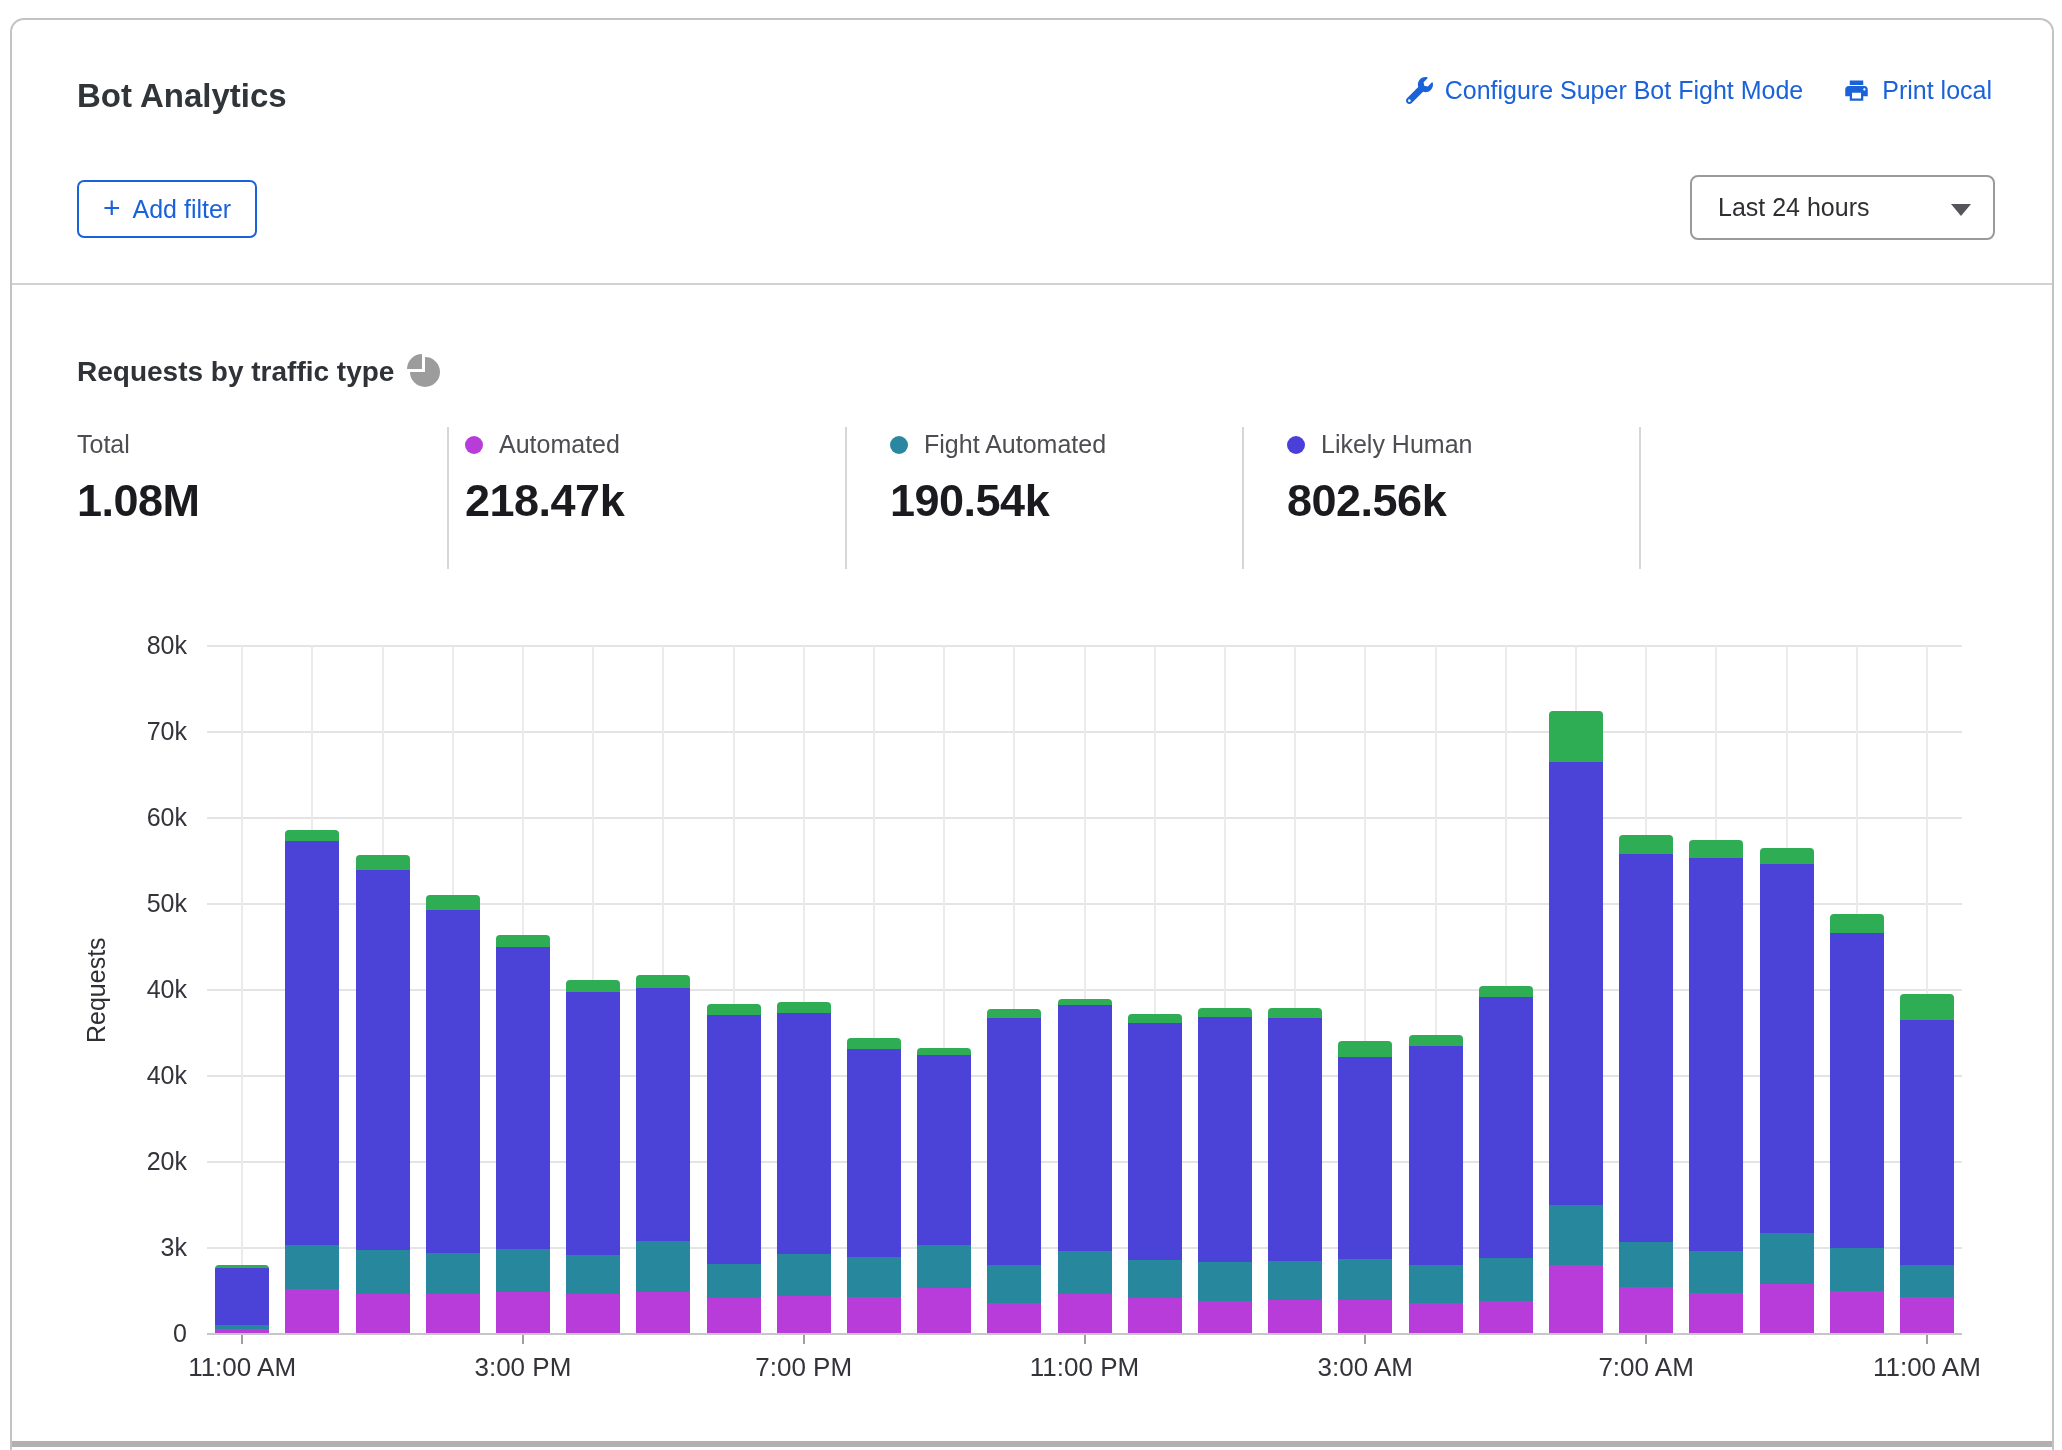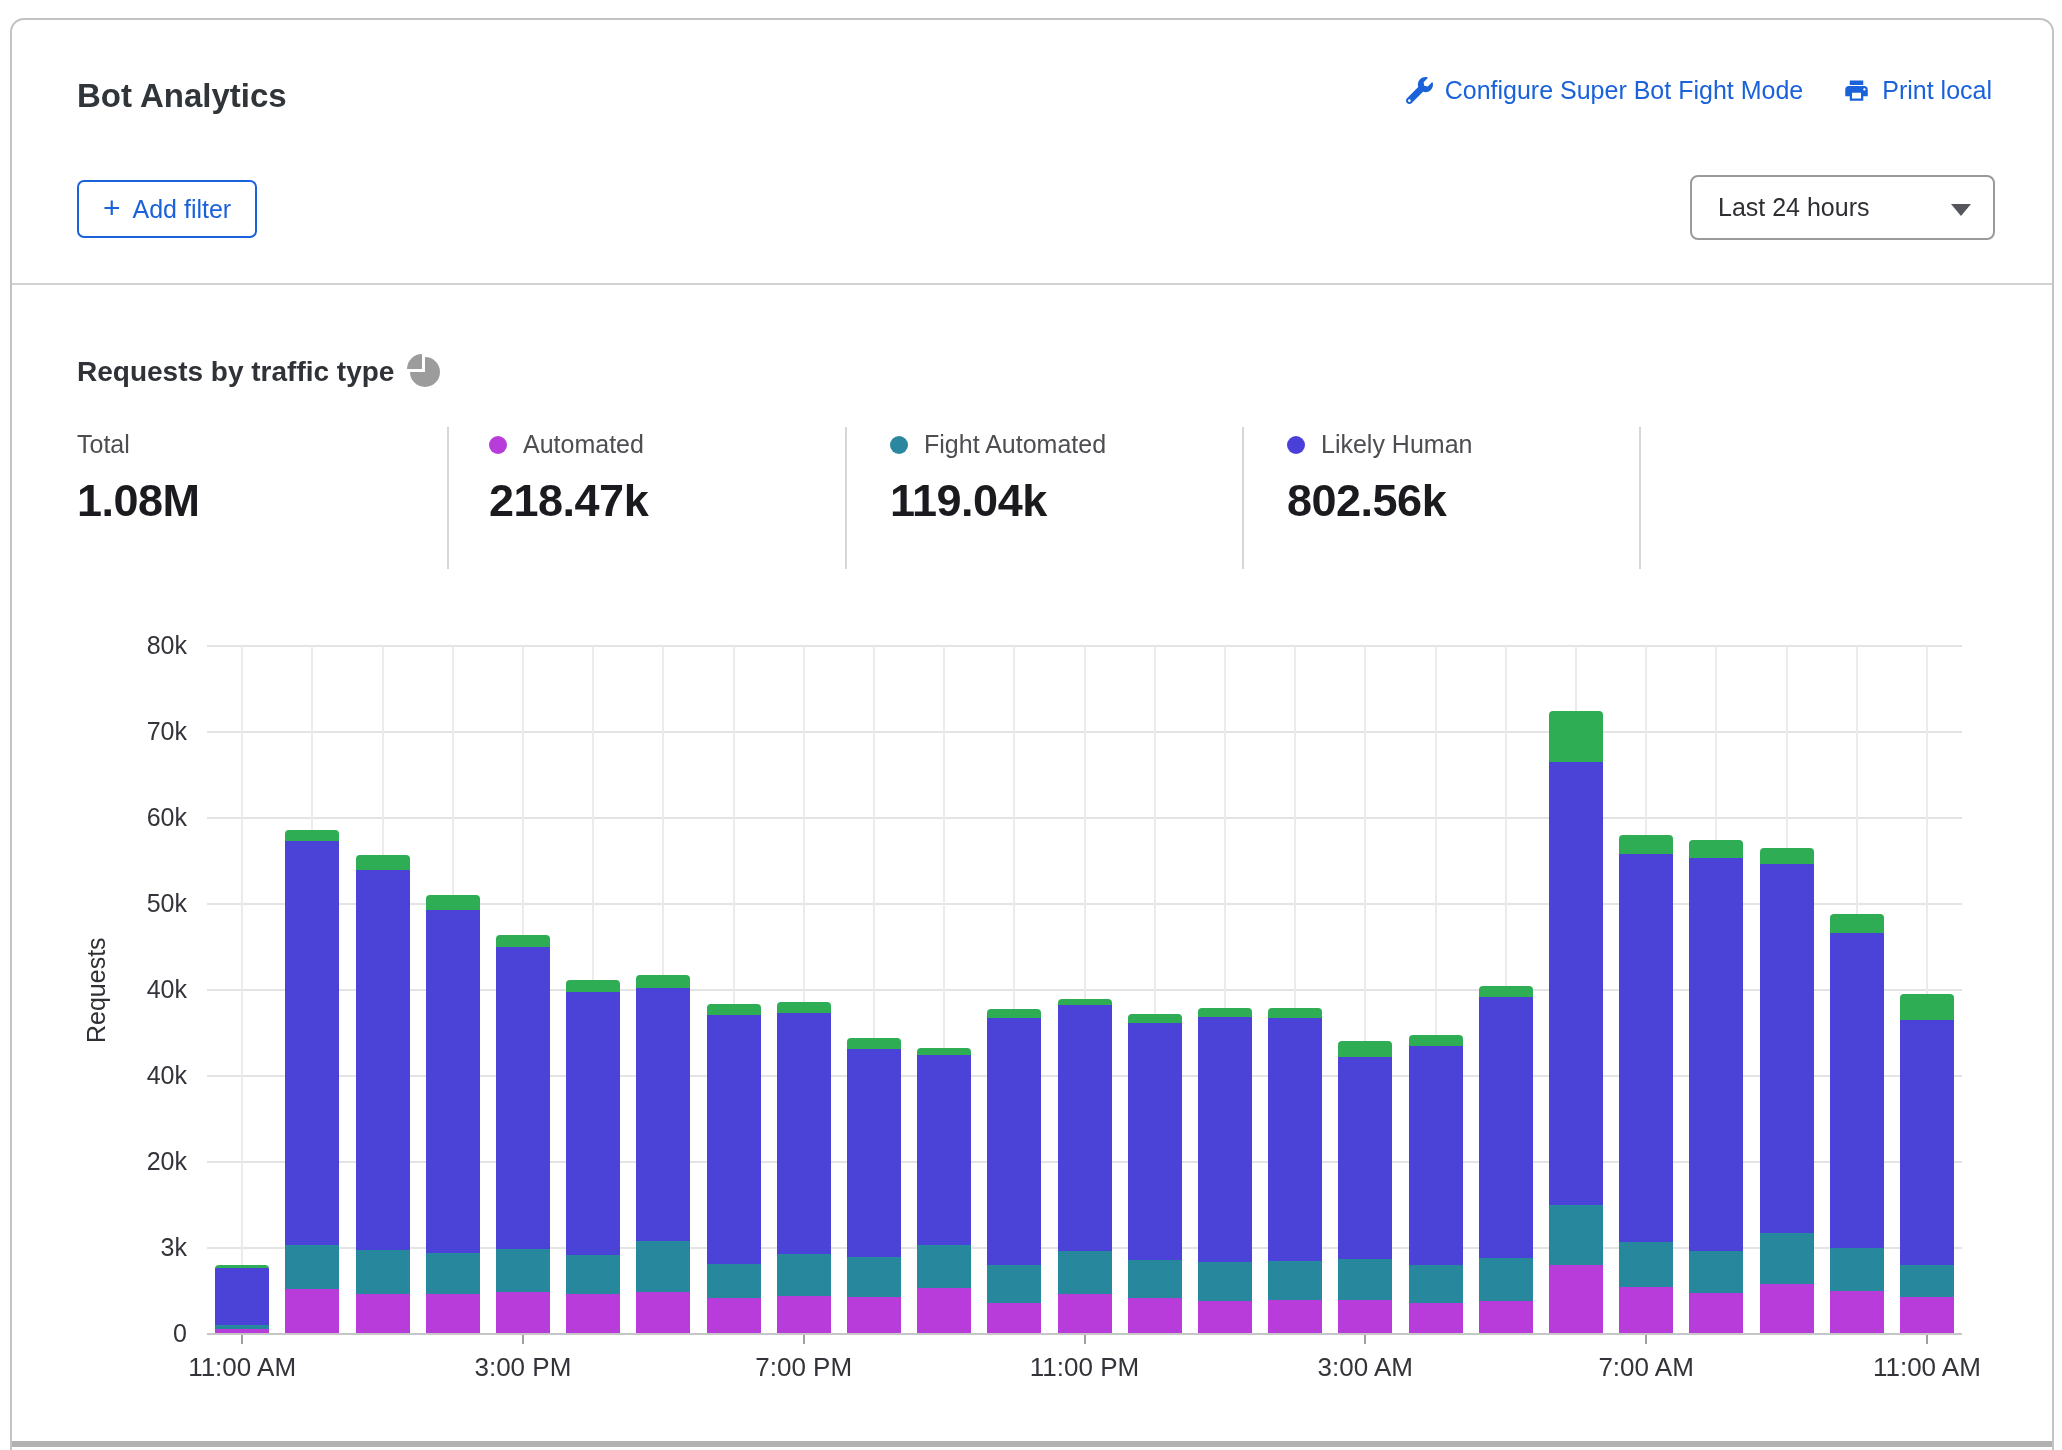--- a/index.html
+++ b/index.html
@@ -112,33 +112,33 @@
         <span class="pie-slice"></span>
     </span>
   </div>
 
   <div class="stat" style="left:65px;">
     <div class="label-row">
         <span>Total</span>
       </div>
     <div class="value">1.08M</div>
   </div>
-  <div class="stat" style="left:477px;">
+  <div class="stat" style="left:453px;">
     <div class="label-row">
       <span class="dot" style="background: rgb(184, 60, 217);"></span>
       <span>Automated</span>
     </div>
     <div class="value">218.47k</div>
   </div>
   <div class="stat" style="left:878px;">
     <div class="label-row">
       <span class="dot" style="background: rgb(43, 135, 160);"></span>
       <span>Fight Automated</span>
     </div>
-    <div class="value">119.04k</div>
+    <div class="value">190.54k</div>
   </div>
   <div class="stat" style="left:1275px;">
     <div class="label-row">
       <span class="dot" style="background: rgb(74, 64, 217);"></span>
       <span>Likely Human</span>
     </div>
     <div class="value">802.56k</div>
   </div>
   <div class="stat-div" style="left:435px;"></div>
   <div class="stat-div" style="left:833px;"></div>

